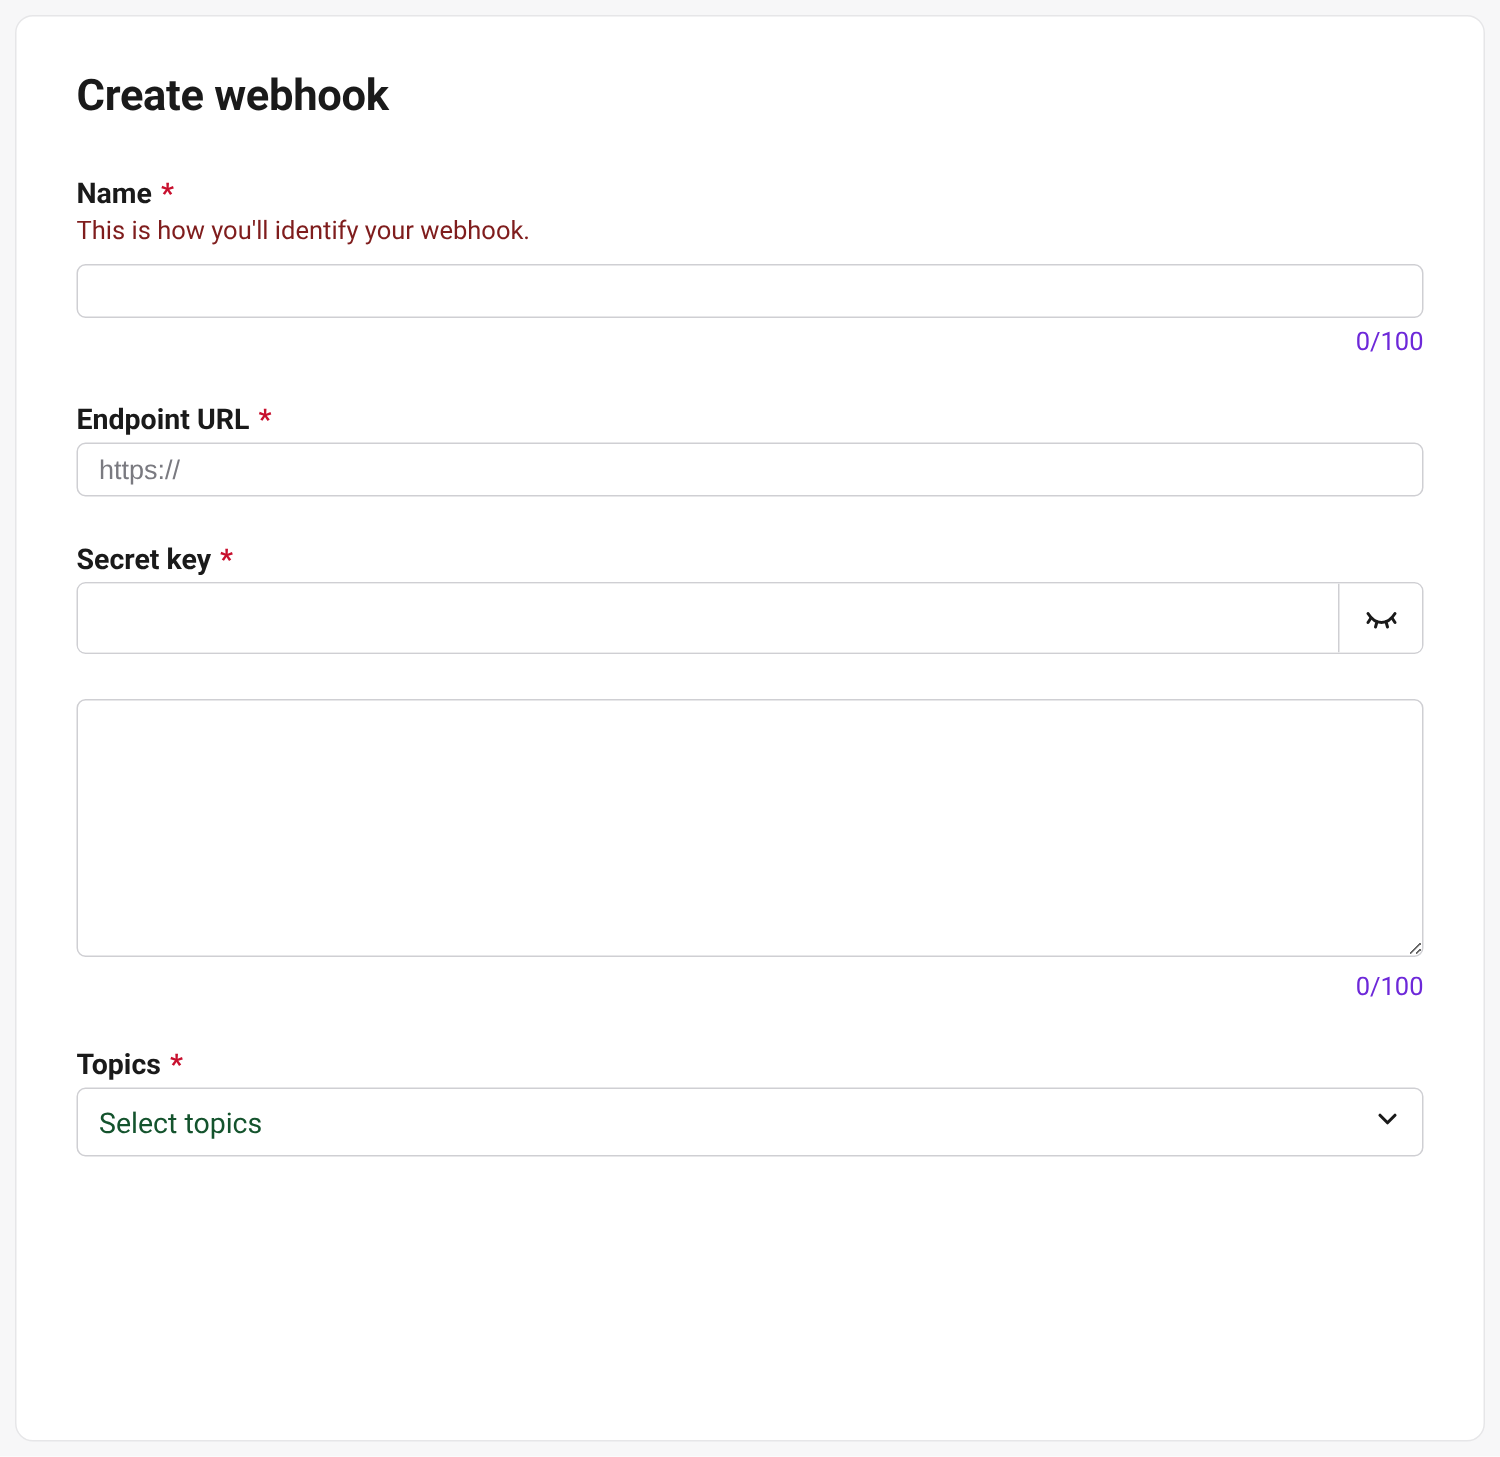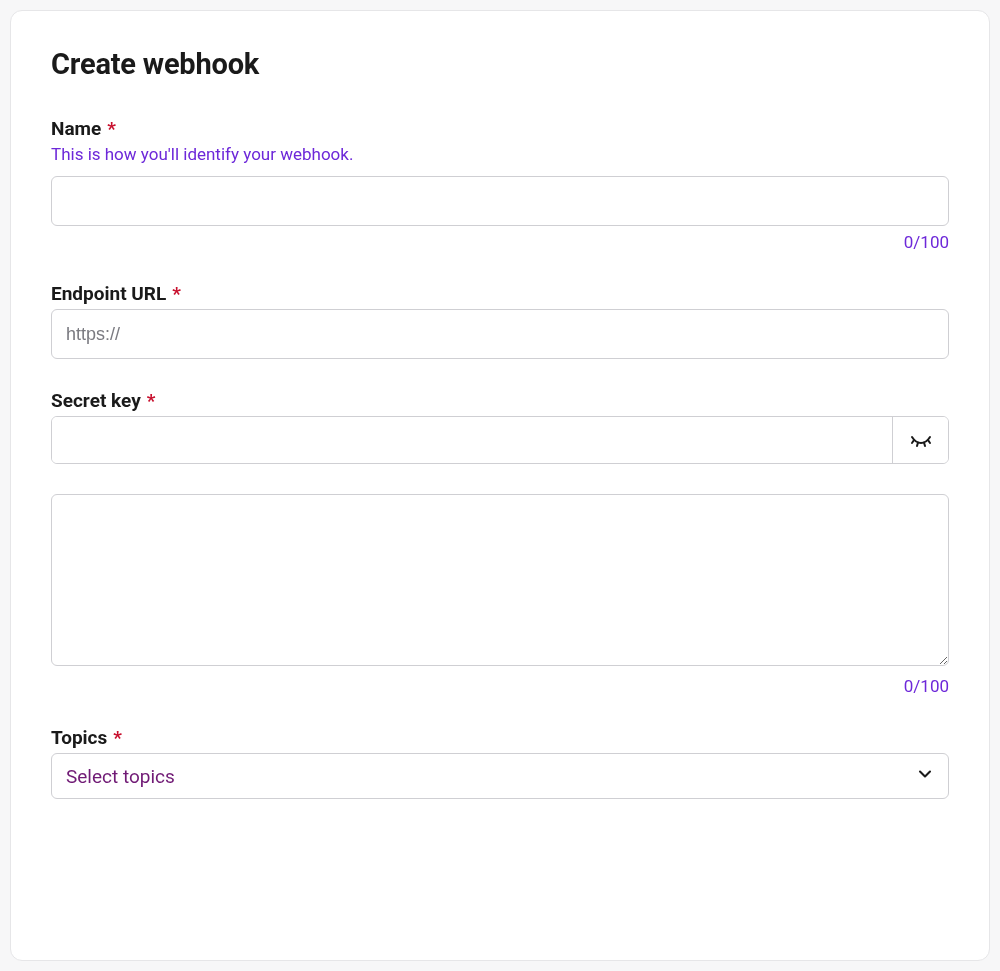--- a/index.html
+++ b/index.html
@@ -44,26 +44,26 @@
       color: #1a1a1a;
     }
     .required-asterisk {
       color: #c8102e;
       font-size: 19px;
       font-weight: 700;
       line-height: 1;
     }
     .field-help {
       font-size: 17px;
-      color: #6d28d9;
+      color: #7f1d1d;
       margin-bottom: 12px;
     }
     .text-input {
       width: 100%;
-      height: 50px;
+      height: 36px;
       border: 1px solid #cfcfd3;
       border-radius: 6px;
       padding: 0 14px;
       font-size: 18px;
       color: #1a1a1a;
       background: #ffffff;
       outline: none;
     }
     .text-input::placeholder {
       color: #7a7a80;
@@ -121,21 +121,21 @@
       position: relative;
       width: 100%;
     }
     .select-box {
       width: 100%;
       height: 46px;
       border: 1px solid #cfcfd3;
       border-radius: 6px;
       padding: 0 32px 0 14px;
       font-size: 19px;
-      color: #701a75;
+      color: #14532d;
       background: #ffffff;
       display: flex;
       align-items: center;
       cursor: pointer;
     }
     .select-caret {
       position: absolute;
       right: 14px;
       top: 50%;
       transform: translateY(-50%);

